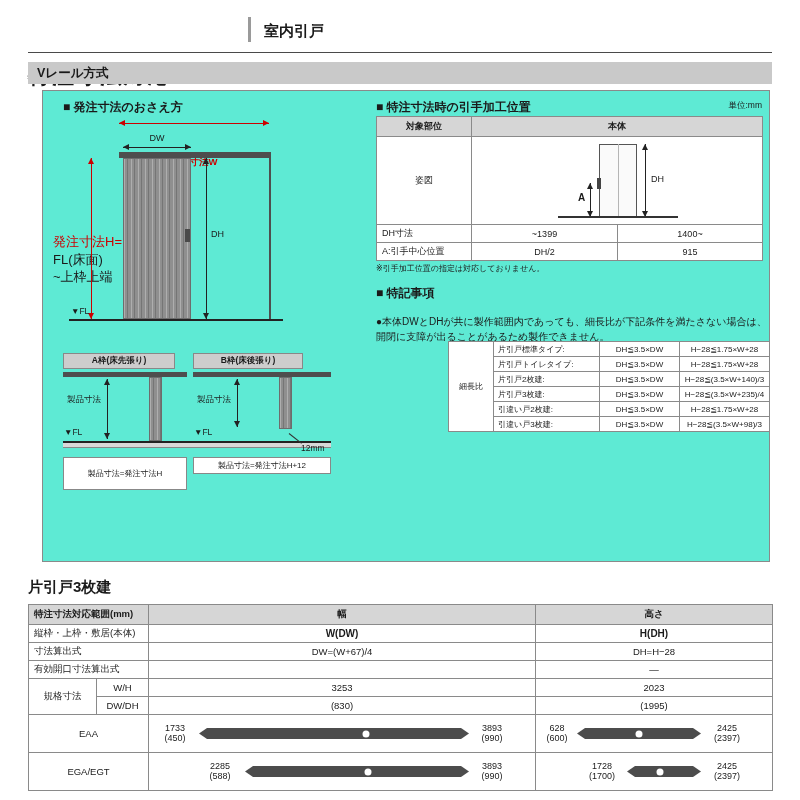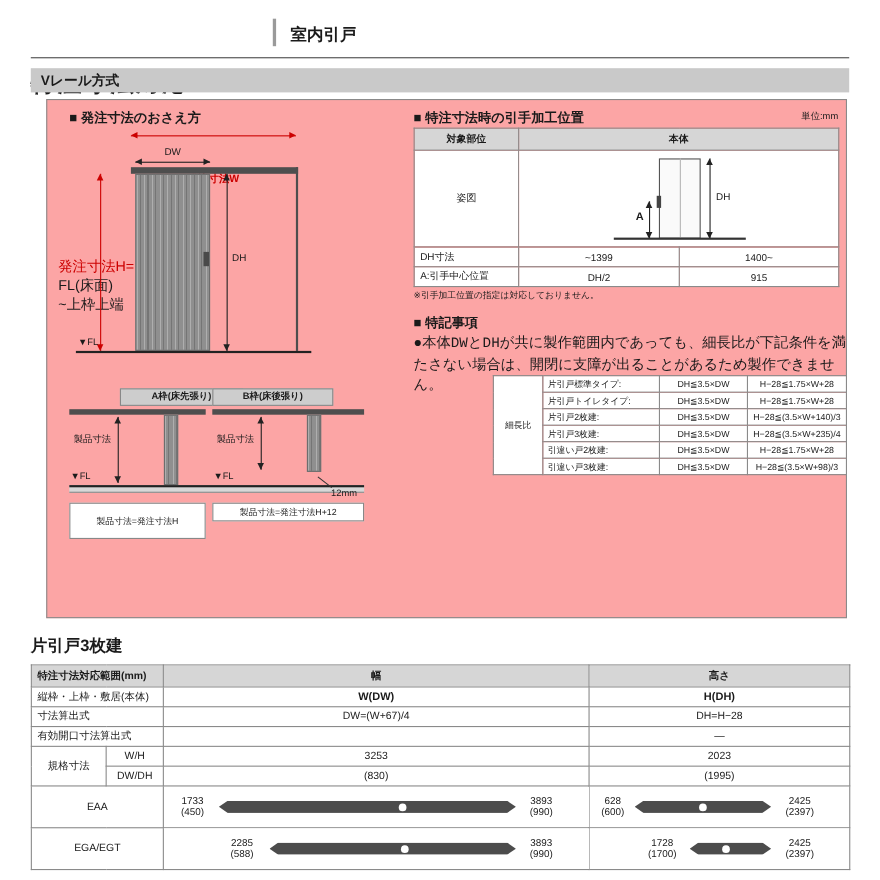--- a/index.html
+++ b/index.html
@@ -5,21 +5,21 @@
   * { margin:0; padding:0; box-sizing:border-box; }
   html,body { width:800px; height:800px; }
   body { background:#fff; font-family:"Liberation Sans","DejaVu Sans",sans-serif; color:#1a1a1a; }
   .page { position:relative; width:800px; height:800px; overflow:hidden; background:#fff; }
   .abs { position:absolute; }
   .page-title { left:28px; top:13px; font-size:22px; font-weight:bold; letter-spacing:2px;margin-top:48px; }
   .title-divider { left:248px; top:17px; width:3px; height:25px; background:#9a9a9a; }
   .page-subtitle { left:264px; top:22px; font-size:15px; font-weight:bold; }
   .header-rule { left:28px; top:52px; width:744px; height:1px; background:#4a4a4a; }
   .banner { left:28px; top:62px; width:744px; height:22px; background:#c9c9c9; font-size:12.5px; font-weight:bold; line-height:22px; padding-left:9px; }
-  .main-box { left:42px; top:90px; width:728px; height:472px; border:1px solid #8a8a8a; background:#fca5a5; }
+  .main-box { left:42px; top:90px; width:728px; height:472px; border:1px solid #8a8a8a; background:#5eead4; }
   .h12 { font-size:12px; font-weight:bold; }
   .rt { color:#c00;margin-top:48px; }
   .lab { font-size:9px; }
   .lab8 { font-size:8.5px; }
 
   .ah { position:absolute; height:1px; background:#222; }
   .ah::before,.ah::after { content:""; position:absolute; top:-3px; width:0; height:0; border-top:3px solid transparent; border-bottom:3px solid transparent; }
   .ah::before { left:0; border-right:6px solid #222; }
   .ah::after { right:0; border-left:6px solid #222; }
   .av { position:absolute; width:1px; background:#222; }
@@ -87,21 +87,21 @@
       <div>~上枠上端</div>
     </div>
     <div class="av red" style="left:48px; top:67px; height:161px;"></div>
 
     <div class="av" style="left:163px; top:67px; height:161px;"></div>
     <div class="abs lab" style="left:168px; top:138px;">DH</div>
 
     <div class="abs lab8" style="left:28px; top:215px;">▼FL</div>
     <div class="abs" style="left:26px; top:228px; width:214px; height:2px; background:#222;"></div>
 
-    <div class="abs mini-head" style="left:20px; top:262px; width:112px; height:16px;margin-left:46px;">A枠(床先張り)</div>
+    <div class="abs mini-head" style="left:20px; top:262px; width:112px; height:16px;">A枠(床先張り)</div>
     <div class="abs mini-head" style="left:150px; top:262px; width:110px; height:16px;">B枠(床後張り)</div>
 
     <div class="abs bar-dark" style="left:20px; top:281px; width:124px; height:5px;"></div>
     <div class="abs wood" style="left:106px; top:286px; width:13px; height:64px;"></div>
     <div class="av" style="left:64px; top:288px; height:60px;"></div>
     <div class="abs lab8" style="left:24px; top:303px;">製品寸法</div>
     <div class="abs lab8" style="left:21px; top:336px;">▼FL</div>
 
     <div class="abs bar-dark" style="left:150px; top:281px; width:138px; height:5px;"></div>
     <div class="abs wood" style="left:236px; top:286px; width:13px; height:52px;"></div>
@@ -151,21 +151,21 @@
         <tr style="height:18px">
           <td class="l">A:引手中心位置</td>
           <td>DH/2</td>
           <td>915</td>
         </tr>
       </tbody>
     </table>
     <div class="abs" style="left:333px; top:172px; font-size:8px;">※引手加工位置の指定は対応しておりません。</div>
 
     <div class="abs h12" style="left:333px; top:194px;">■ 特記事項</div>
-    <div class="abs" style="left:333px; top:211px; width:396px; font-size:13px; line-height:1.5;font-family:Liberation Mono, monospace;">●本体DWとDHが共に製作範囲内であっても、細長比が下記条件を満たさない場合は、開閉に支障が出ることがあるため製作できません。</div>
+    <div class="abs" style="left:333px; top:223px; width:396px; font-size:10px; line-height:1.5;">●本体DWとDHが共に製作範囲内であっても、細長比が下記条件を満たさない場合は、開閉に支障が出ることがあるため製作できません。</div>
 
     <table class="tb ratio" style="left:405px; top:250px; width:321px;">
       <colgroup>
           <col style="width:45px">
           <col style="width:106px">
           <col style="width:80px">
           <col style="width:90px">
         </colgroup>
       <tbody>
         <tr style="height:15px">

